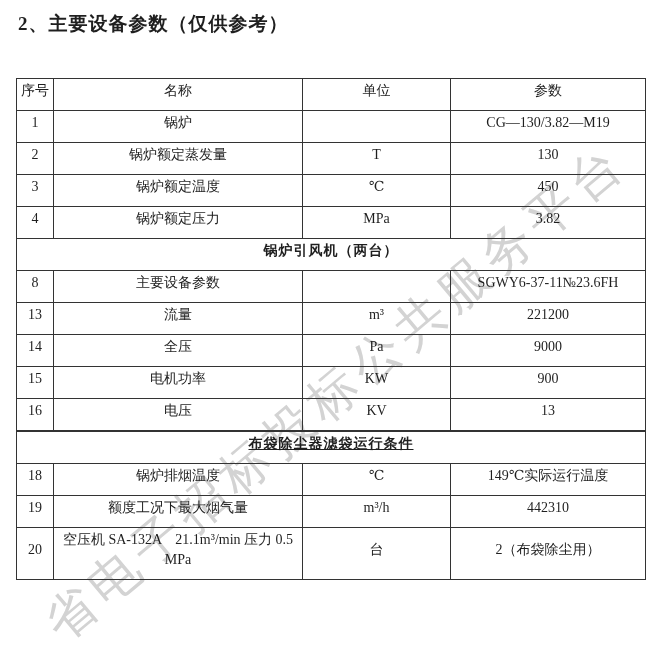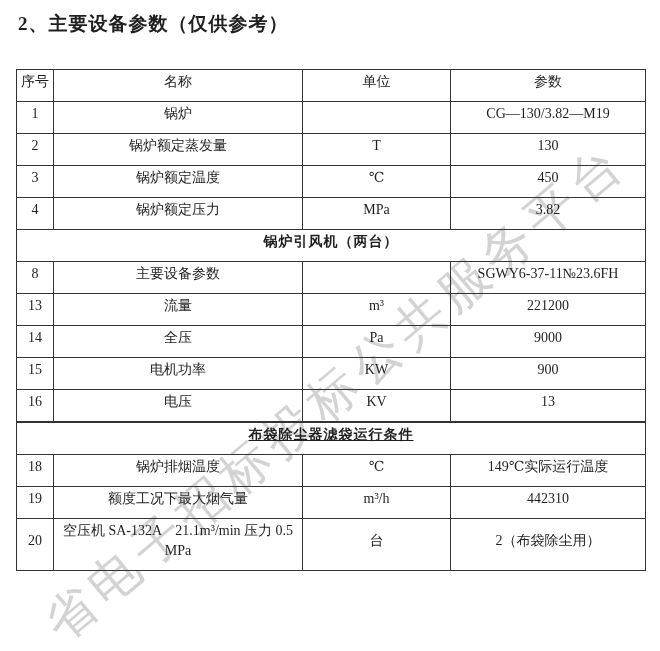--- a/index.html
+++ b/index.html
@@ -27,21 +27,21 @@
   .title{
     position:absolute;
     left:18px;top:11px;
     font-size:19px;
     font-weight:bold;
     letter-spacing:1px;
     z-index:2;
   }
   table.params{
     position:absolute;
-    left:16px;top:69px;
+    left:16px;top:78px;
     width:629px;
     border-collapse:collapse;
     table-layout:fixed;
     z-index:1;
     background:transparent;
     padding-left:25px;
   }
   table.params{border:1.5px solid #333;}
   .params th,.params td{
     border:1px solid #333;

